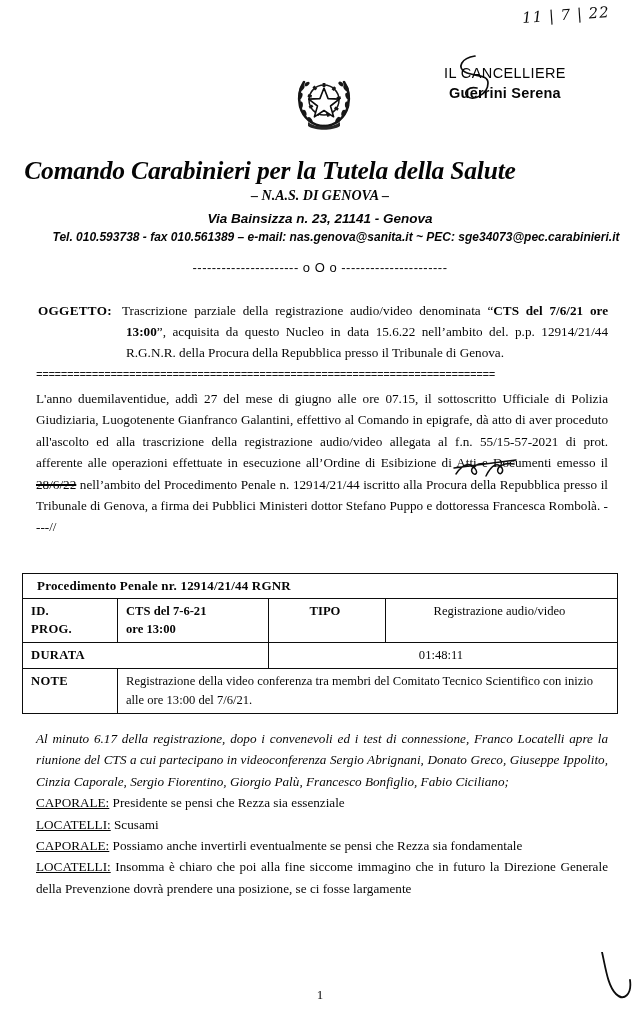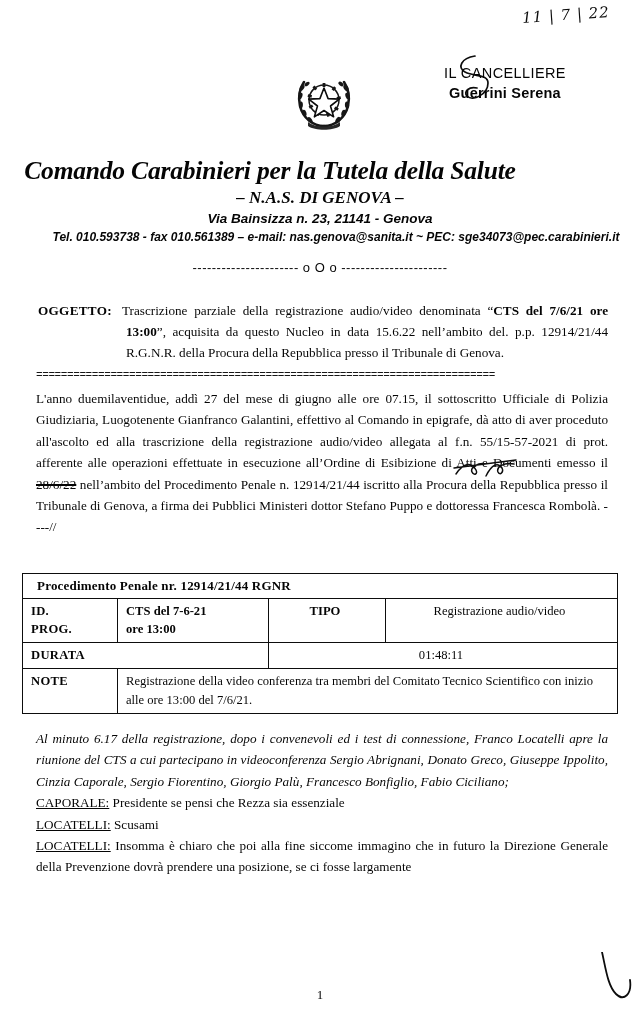--- a/index.html
+++ b/index.html
@@ -101,21 +101,21 @@
     font-style: italic;
     font-family: "Liberation Serif", serif;
     letter-spacing: -0.2px;
   }
   #org-sub {
     position: absolute;
     top: 188px;
     left: 0;
     width: 640px;
     text-align: center;
-    font-size: 17px;
+    font-size: 14px;
     font-weight: bold;
     font-style: italic;
     font-family: "Liberation Serif", serif;
   }
   #org-address {
     position: absolute;
     top: 211px;
     left: 0;
     width: 640px;
     text-align: center;
@@ -385,20 +385,23 @@
 
   <div id="transcript">
     <p class="lead">Al minuto 6.17 della registrazione, dopo i convenevoli ed i test di connessione, Franco Locatelli apre la riunione del CTS a cui partecipano in videoconferenza Sergio Abrignani, Donato Greco, Giuseppe Ippolito, Cinzia Caporale, Sergio Fiorentino, Giorgio Palù, Francesco Bonfiglio, Fabio Ciciliano;</p>
     <p class="turn">
       <span class="speaker">CAPORALE:</span><span> Presidente se pensi che Rezza sia essenziale</span>
     </p>
     <p class="turn">
       <span class="speaker">LOCATELLI:</span><span> Scusami</span>
     </p>
     <p class="turn">
+      <span class="speaker">CAPORALE:</span><span> Possiamo anche invertirli eventualmente se pensi che Rezza sia fondamentale</span>
+    </p>
+    <p class="turn">
       <span class="speaker">LOCATELLI:</span><span> Insomma è chiaro che poi alla fine siccome immagino che in futuro la Direzione Generale della Prevenzione dovrà prendere una posizione, se ci fosse largamente</span>
     </p>
   </div>
 
   <svg id="margin-hook" viewBox="0 0 40 54">
     <path d="M4 0 C8 18 10 34 18 42 C26 50 34 42 32 28" fill="none" stroke="#111" stroke-width="1.8" stroke-linecap="round"></path>
   </svg>
 
   <div id="page-no">1</div>
 

